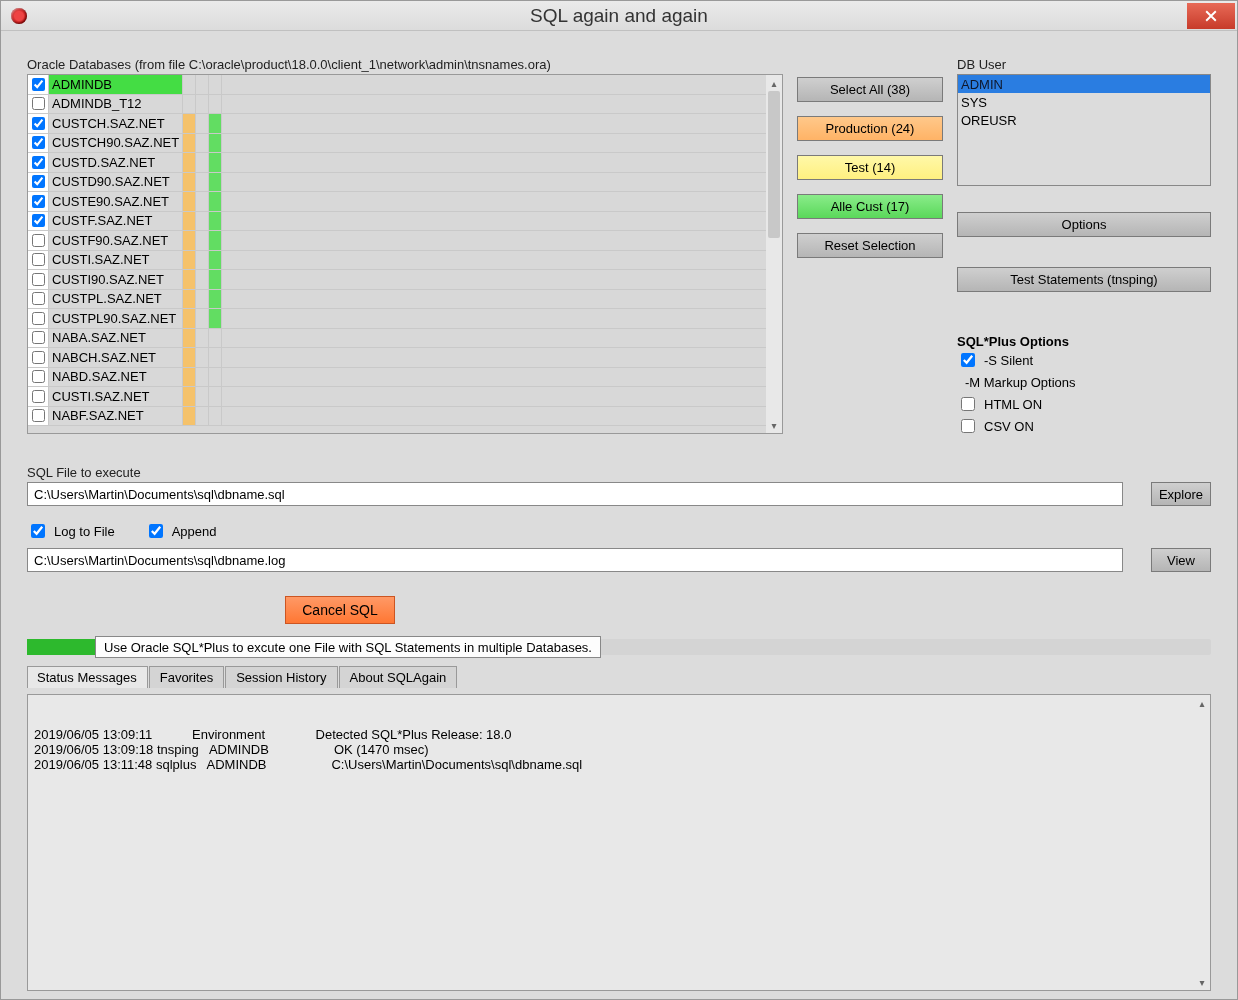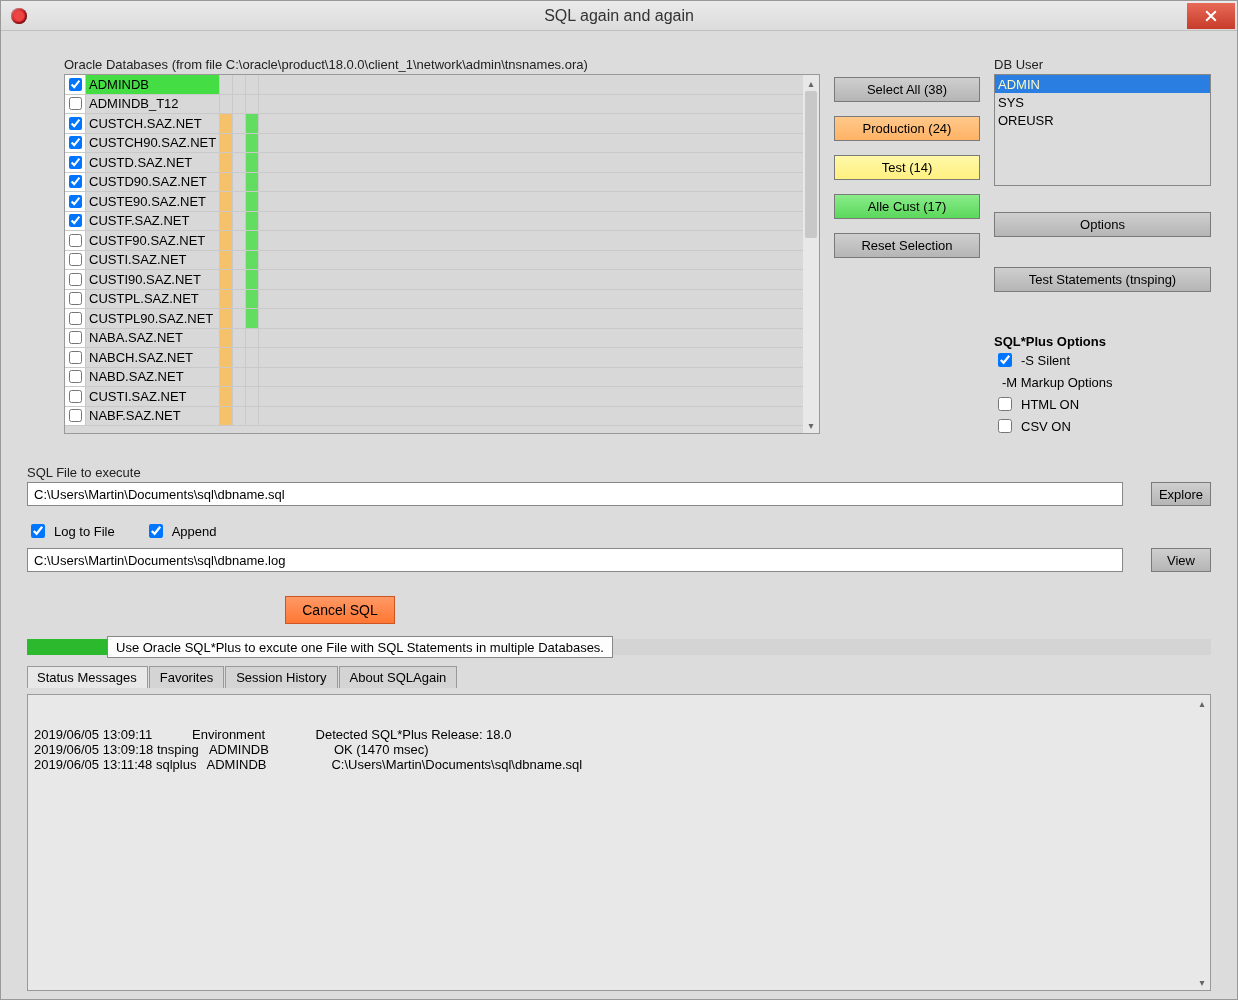--- a/index.html
+++ b/index.html
@@ -1,25 +1,25 @@
 <!DOCTYPE html>
 <html><head>
 <meta charset="utf-8">
 <style>
   * { box-sizing: border-box; font-family: "Segoe UI", Tahoma, sans-serif; font-size: 13px; }
   body { margin: 0; background: #dcdcdc; }
   .window { width: 1238px; height: 1000px; background: #dcdcdc; display: flex; flex-direction: column; border: 1px solid #999; }
   .titlebar { height: 30px; background: linear-gradient(#eaeaea, #dcdcdc); display: flex; align-items: center; position: relative; border-bottom: 1px solid #c0c0c0; }
   .title-icon { width: 16px; height: 16px; margin-left: 10px; background: radial-gradient(circle at 50% 50%, #e44 40%, #a00 70%); border-radius: 50%; box-shadow: inset -1px -1px 2px rgba(0,0,0,.4), inset 1px 1px 2px rgba(255,255,255,.5); }
-  .title-text { position: absolute; left: 0; right: 0; text-align: center; font-size: 16px; color: #333; }
+  .title-text { position: absolute; left: 0; right: 0; text-align: center; font-size: 19px; color: #333; }
   .close-btn { margin-left: auto; width: 48px; height: 26px; margin-right: 2px; background: linear-gradient(#e86a57, #c73b2a); color: #fff; display: flex; align-items: center; justify-content: center; font-size: 14px; cursor: pointer; }
   .close-btn svg { width: 12px; height: 12px; }
   .body { flex: 1; padding: 26px 26px 8px 26px; display: flex; flex-direction: column; gap: 6px; }
   .top-row { display: flex; gap: 14px; }
-  .db-col { width: 756px; margin-left: 37px; }
+  .db-col { width: 756px; }
   .label { font-size: 13px; color: #222; margin-bottom: 2px; }
   .db-grid-wrap { position: relative; height: 360px; border: 1px solid #999; background: #d8d8d8; }
   .db-grid { position: absolute; left: 0; top: 0; right: 16px; bottom: 0; overflow: hidden; }
   .db-row { display: flex; height: 19.5px; align-items: stretch; border-bottom: 1px solid #c9c9c9; }
   .db-cell-check { width: 21px; display: flex; align-items: center; justify-content: center; background: #fff; border-right: 1px solid #c9c9c9; }
   .db-chk { width: 13px; height: 13px; }
   .db-cell-name { width: 134px; padding-left: 3px; display: flex; align-items: center; background: #d8d8d8; white-space: nowrap; overflow: hidden; border-right: 1px solid #c9c9c9; }
   .db-cell-name.hl-green { background: #44dd44; }
   .db-cell-c1 { width: 13px; border-right: 1px solid #c9c9c9; }
   .db-cell-c2 { width: 13px; border-right: 1px solid #c9c9c9; }
@@ -33,37 +33,37 @@
   .sb-thumb { position: absolute; left: 2px; right: 2px; top: 0; height: 45%; background: #c8c8c8; border-radius: 2px; }
   .btn-col { width: 146px; display: flex; flex-direction: column; gap: 14px; padding-top: 20px; }
   .btn { height: 25px; border: 1px solid #7a7a7a; background: linear-gradient(#cfcfcf, #b5b5b5); display: flex; align-items: center; justify-content: center; cursor: pointer; font-size: 13px; }
   .btn.gray    { background: linear-gradient(#cfcfcf,#b5b5b5); }
   .btn.orange  { background: linear-gradient(#ffc88a,#ffb366); }
   .btn.yellow  { background: linear-gradient(#fff8a8,#fff080); }
   .btn.green   { background: linear-gradient(#8aec8a,#5ad85a); }
   .right-col { flex: 1; display: flex; flex-direction: column; }
   .user-box { height: 112px; border: 1px solid #888; background: #dcdcdc; }
   .user-item { height: 18px; padding-left: 3px; display: flex; align-items: center; }
-  .user-item.selected { background: #2a7de1; color: #fef9c3; }
+  .user-item.selected { background: #2a7de1; color: #0f172a; }
   .gap { height: 26px; }
   .wide-btn { height: 25px; border: 1px solid #7a7a7a; background: linear-gradient(#cfcfcf,#b5b5b5); display: flex; align-items: center; justify-content: center; cursor: pointer; }
   .section-label { font-weight: bold; margin-top: 42px; }
   .chk-row { display: flex; align-items: center; gap: 6px; height: 22px; }
   .chk { width: 14px; height: 14px; }
   .plain { margin-left: 8px; }
   .input-text { width: 100%; height: 24px; background: #fff; border: 1px solid #888; padding: 2px 6px; font-size: 13px; }
   .row-inline { display: flex; align-items: center; gap: 28px; }
   .row-inline .field-wrap { flex: 1; }
   .small-btn { width: 60px; height: 24px; border: 1px solid #7a7a7a; background: linear-gradient(#cfcfcf,#b5b5b5); display: flex; align-items: center; justify-content: center; cursor: pointer; }
   .chk-inline { display: flex; gap: 30px; margin-top: 8px; }
   .cancel-btn { width: 110px; height: 28px; background: linear-gradient(#ff9966,#ff7733); border: 1px solid #cc5522; display: flex; align-items: center; justify-content: center; font-size: 14px; cursor: pointer; }
   .progress-row { position: relative; height: 22px; margin-top: 6px; }
   .progress-bg { position: absolute; left: 0; right: 0; height: 16px; top: 3px; background: #d4d4d4; border-radius: 2px; }
   .progress-fill { position: absolute; left: 0; width: 80px; height: 16px; top: 3px; background: #2db92d; }
-  .tooltip-box { position: absolute; left: 80px; top: 0; height: 22px; background: #fdfdfd; border: 1px solid #888; padding: 2px 8px; display: flex; align-items: center; font-size: 13px; }
+  .tooltip-box { position: absolute; left: 68px; top: 0; height: 22px; background: #fdfdfd; border: 1px solid #888; padding: 2px 8px; display: flex; align-items: center; font-size: 13px; }
   .tabs { display: flex; margin-top: 2px; }
   .tab { padding: 3px 10px; border: 1px solid #999; border-bottom: none; background: #d4d4d4; margin-right: 1px; font-size: 13px; cursor: pointer; }
   .tab.active { background: #e8e8e8; padding-left: 9px; }
   .log-area { flex: 1; border: 1px solid #999; background: #e8e8e8; position: relative; font-family: "Consolas","Courier New",monospace; font-size: 12.5px; padding: 4px 6px; white-space: pre; overflow: hidden; }
   .log-sb { position: absolute; right: 0; top: 0; bottom: 0; width: 16px; background: #e8e8e8; display: flex; flex-direction: column; }
 </style>
 </head>
 <body>
 
 <div class="window">

